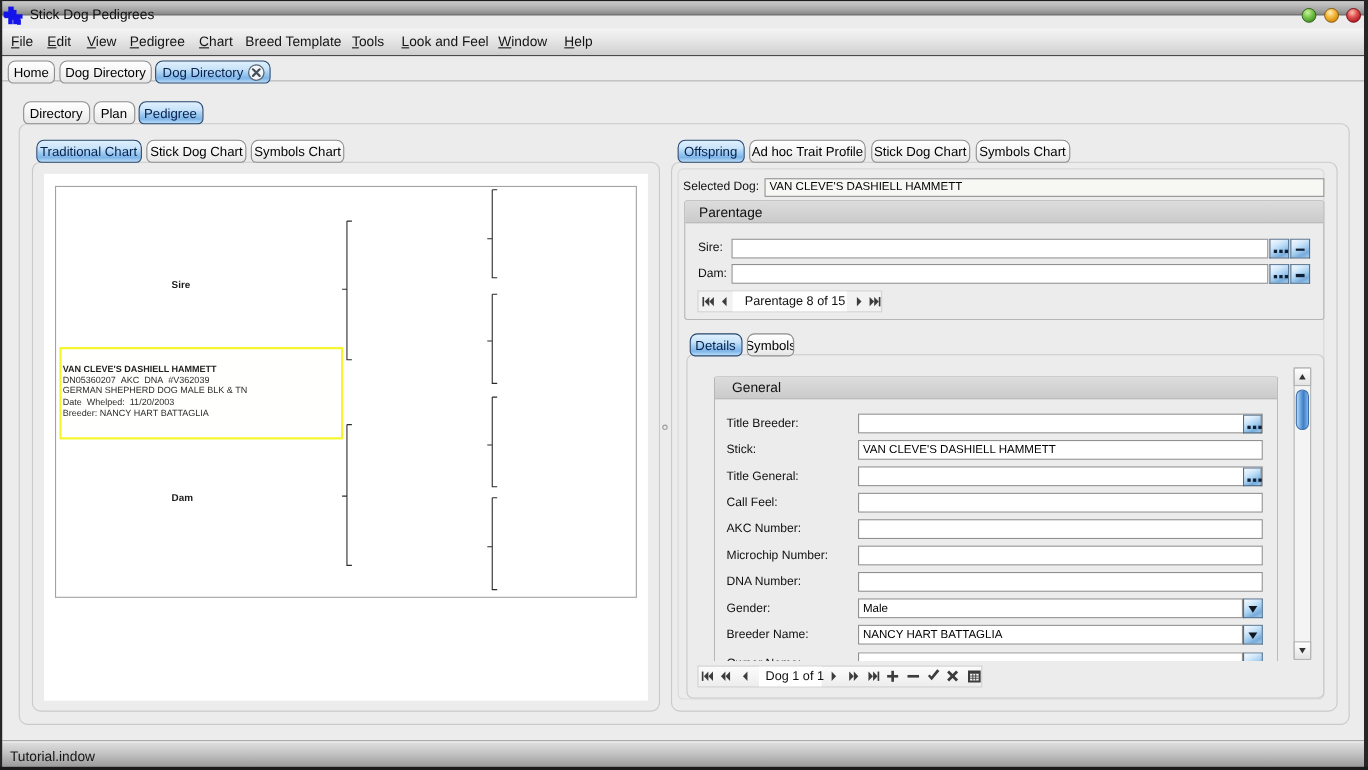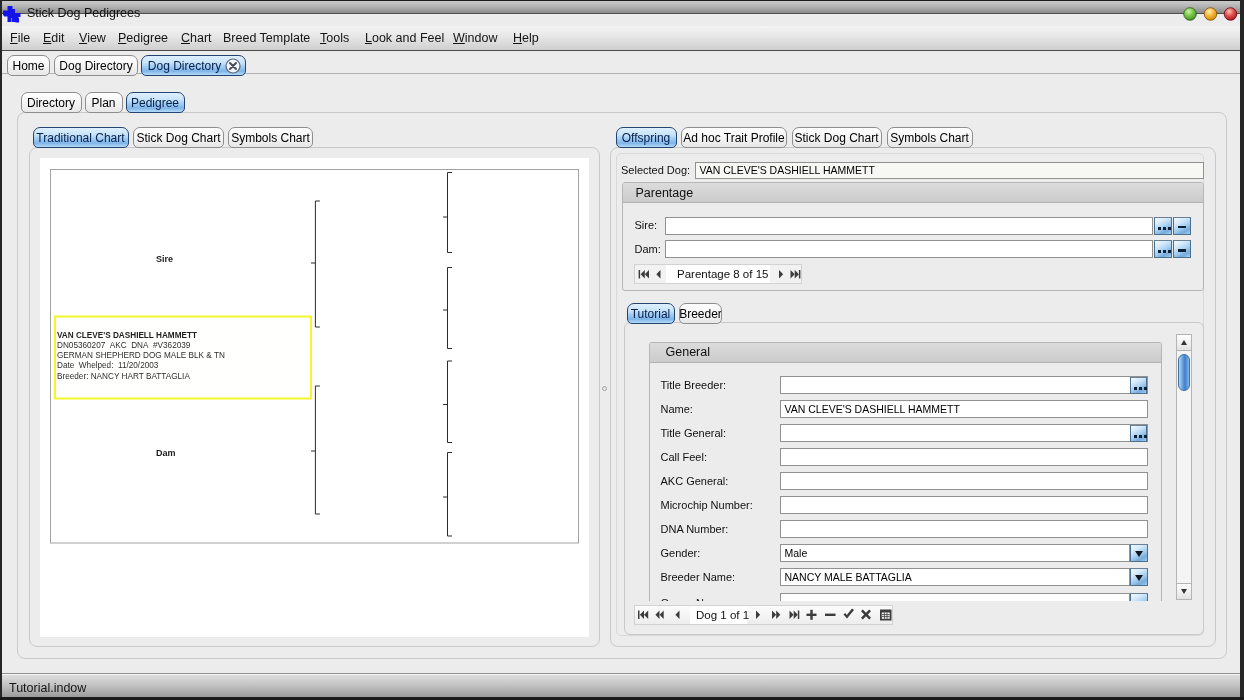--- a/index.html
+++ b/index.html
@@ -165,54 +165,54 @@
     <path d="M15 6 L10.8 10.2 L15 14.5 Z"></path>
     <path d="M26.5 6 L22.3 10.2 L26.5 14.5 Z"></path>
     <path d="M145 6 L149.2 10.2 L145 14.5 Z"></path>
     <path d="M156.5 6 L160.7 10.2 L156.5 14.5 Z"></path>
     <path d="M160.7 6 L164.9 10.2 L160.7 14.5 Z"></path>
     <rect x="164.9" y="6" width="1.5" height="8.5"></rect>
   </g>
 </svg>
 
 <div class="cbox" style="left:624px;top:321.5px;width:579.5px;height:313.5px;border-radius:6px"></div>
-<div class="tab sel" style="left:626.5px;top:303px;width:48px">Tutorial</div>
-<div class="tab" style="left:679px;top:303px;width:43px">Breeder</div>
+<div class="tab sel" style="left:626.5px;top:303px;width:48px">Details</div>
+<div class="tab" style="left:679px;top:303px;width:43px">Symbols</div>
 
 <div class="gpanel" style="left:648.5px;top:341.5px;width:513px;height:259.5px;border-bottom:none;border-radius:3px 3px 0 0">
   <div class="ghead" style="padding-left:16px">General</div>
 </div>
 
 <div class="lbl" style="left:660.5px;top:379px">Title Breeder:</div>
 <div class="fld" style="left:779.5px;top:376px;width:368px;height:18px"></div>
 <div class="bbtn" style="left:1130px;top:376.5px;width:17px;height:17px">
     <span class="dots" style="top:9px;left:2.5px"></span>
   </div>
-<div class="lbl" style="left:660.5px;top:403px">Name:</div>
+<div class="lbl" style="left:660.5px;top:403px">Stick:</div>
 <div class="fld" style="left:779.5px;top:400px;width:368px;height:18px">VAN CLEVE'S DASHIELL HAMMETT</div>
 <div class="lbl" style="left:660.5px;top:427px">Title General:</div>
 <div class="fld" style="left:779.5px;top:424px;width:368px;height:18px"></div>
 <div class="bbtn" style="left:1130px;top:424.5px;width:17px;height:17px">
     <span class="dots" style="top:9px;left:2.5px"></span>
   </div>
 <div class="lbl" style="left:660.5px;top:451px">Call Feel:</div>
 <div class="fld" style="left:779.5px;top:448px;width:368px;height:18px"></div>
-<div class="lbl" style="left:660.5px;top:475px">AKC General:</div>
+<div class="lbl" style="left:660.5px;top:475px">AKC Number:</div>
 <div class="fld" style="left:779.5px;top:472px;width:368px;height:18px"></div>
 <div class="lbl" style="left:660.5px;top:499px">Microchip Number:</div>
 <div class="fld" style="left:779.5px;top:496px;width:368px;height:18px"></div>
 <div class="lbl" style="left:660.5px;top:523px">DNA Number:</div>
 <div class="fld" style="left:779.5px;top:520px;width:368px;height:18px"></div>
 <div class="lbl" style="left:660.5px;top:547px">Gender:</div>
 <div class="fld" style="left:779.5px;top:544px;width:350px;height:18px">Male</div>
 <div class="bbtn" style="left:1129.5px;top:544px">
     <span class="tri"></span>
   </div>
 <div class="lbl" style="left:660.5px;top:571px">Breeder Name:</div>
-<div class="fld" style="left:779.5px;top:568px;width:350px;height:18px">NANCY MALE BATTAGLIA</div>
+<div class="fld" style="left:779.5px;top:568px;width:350px;height:18px">NANCY HART BATTAGLIA</div>
 <div class="bbtn" style="left:1129.5px;top:568px">
     <span class="tri"></span>
   </div>
 <div class="abs" style="left:655px;top:592.5px;width:500px;height:8.5px;overflow:hidden">
   <div class="lbl" style="left:5.5px;top:4px">Owner Name:</div>
   <div class="fld" style="left:124.5px;top:0.5px;width:350px;height:18px"></div>
   <div class="bbtn" style="left:474.5px;top:0.5px"></div>
 </div>
 
 <div class="abs" style="left:1176px;top:334px;width:15.5px;height:265.5px;background:#f4f4f4;border:1px solid #b4b4b4;border-radius:2px"></div>

